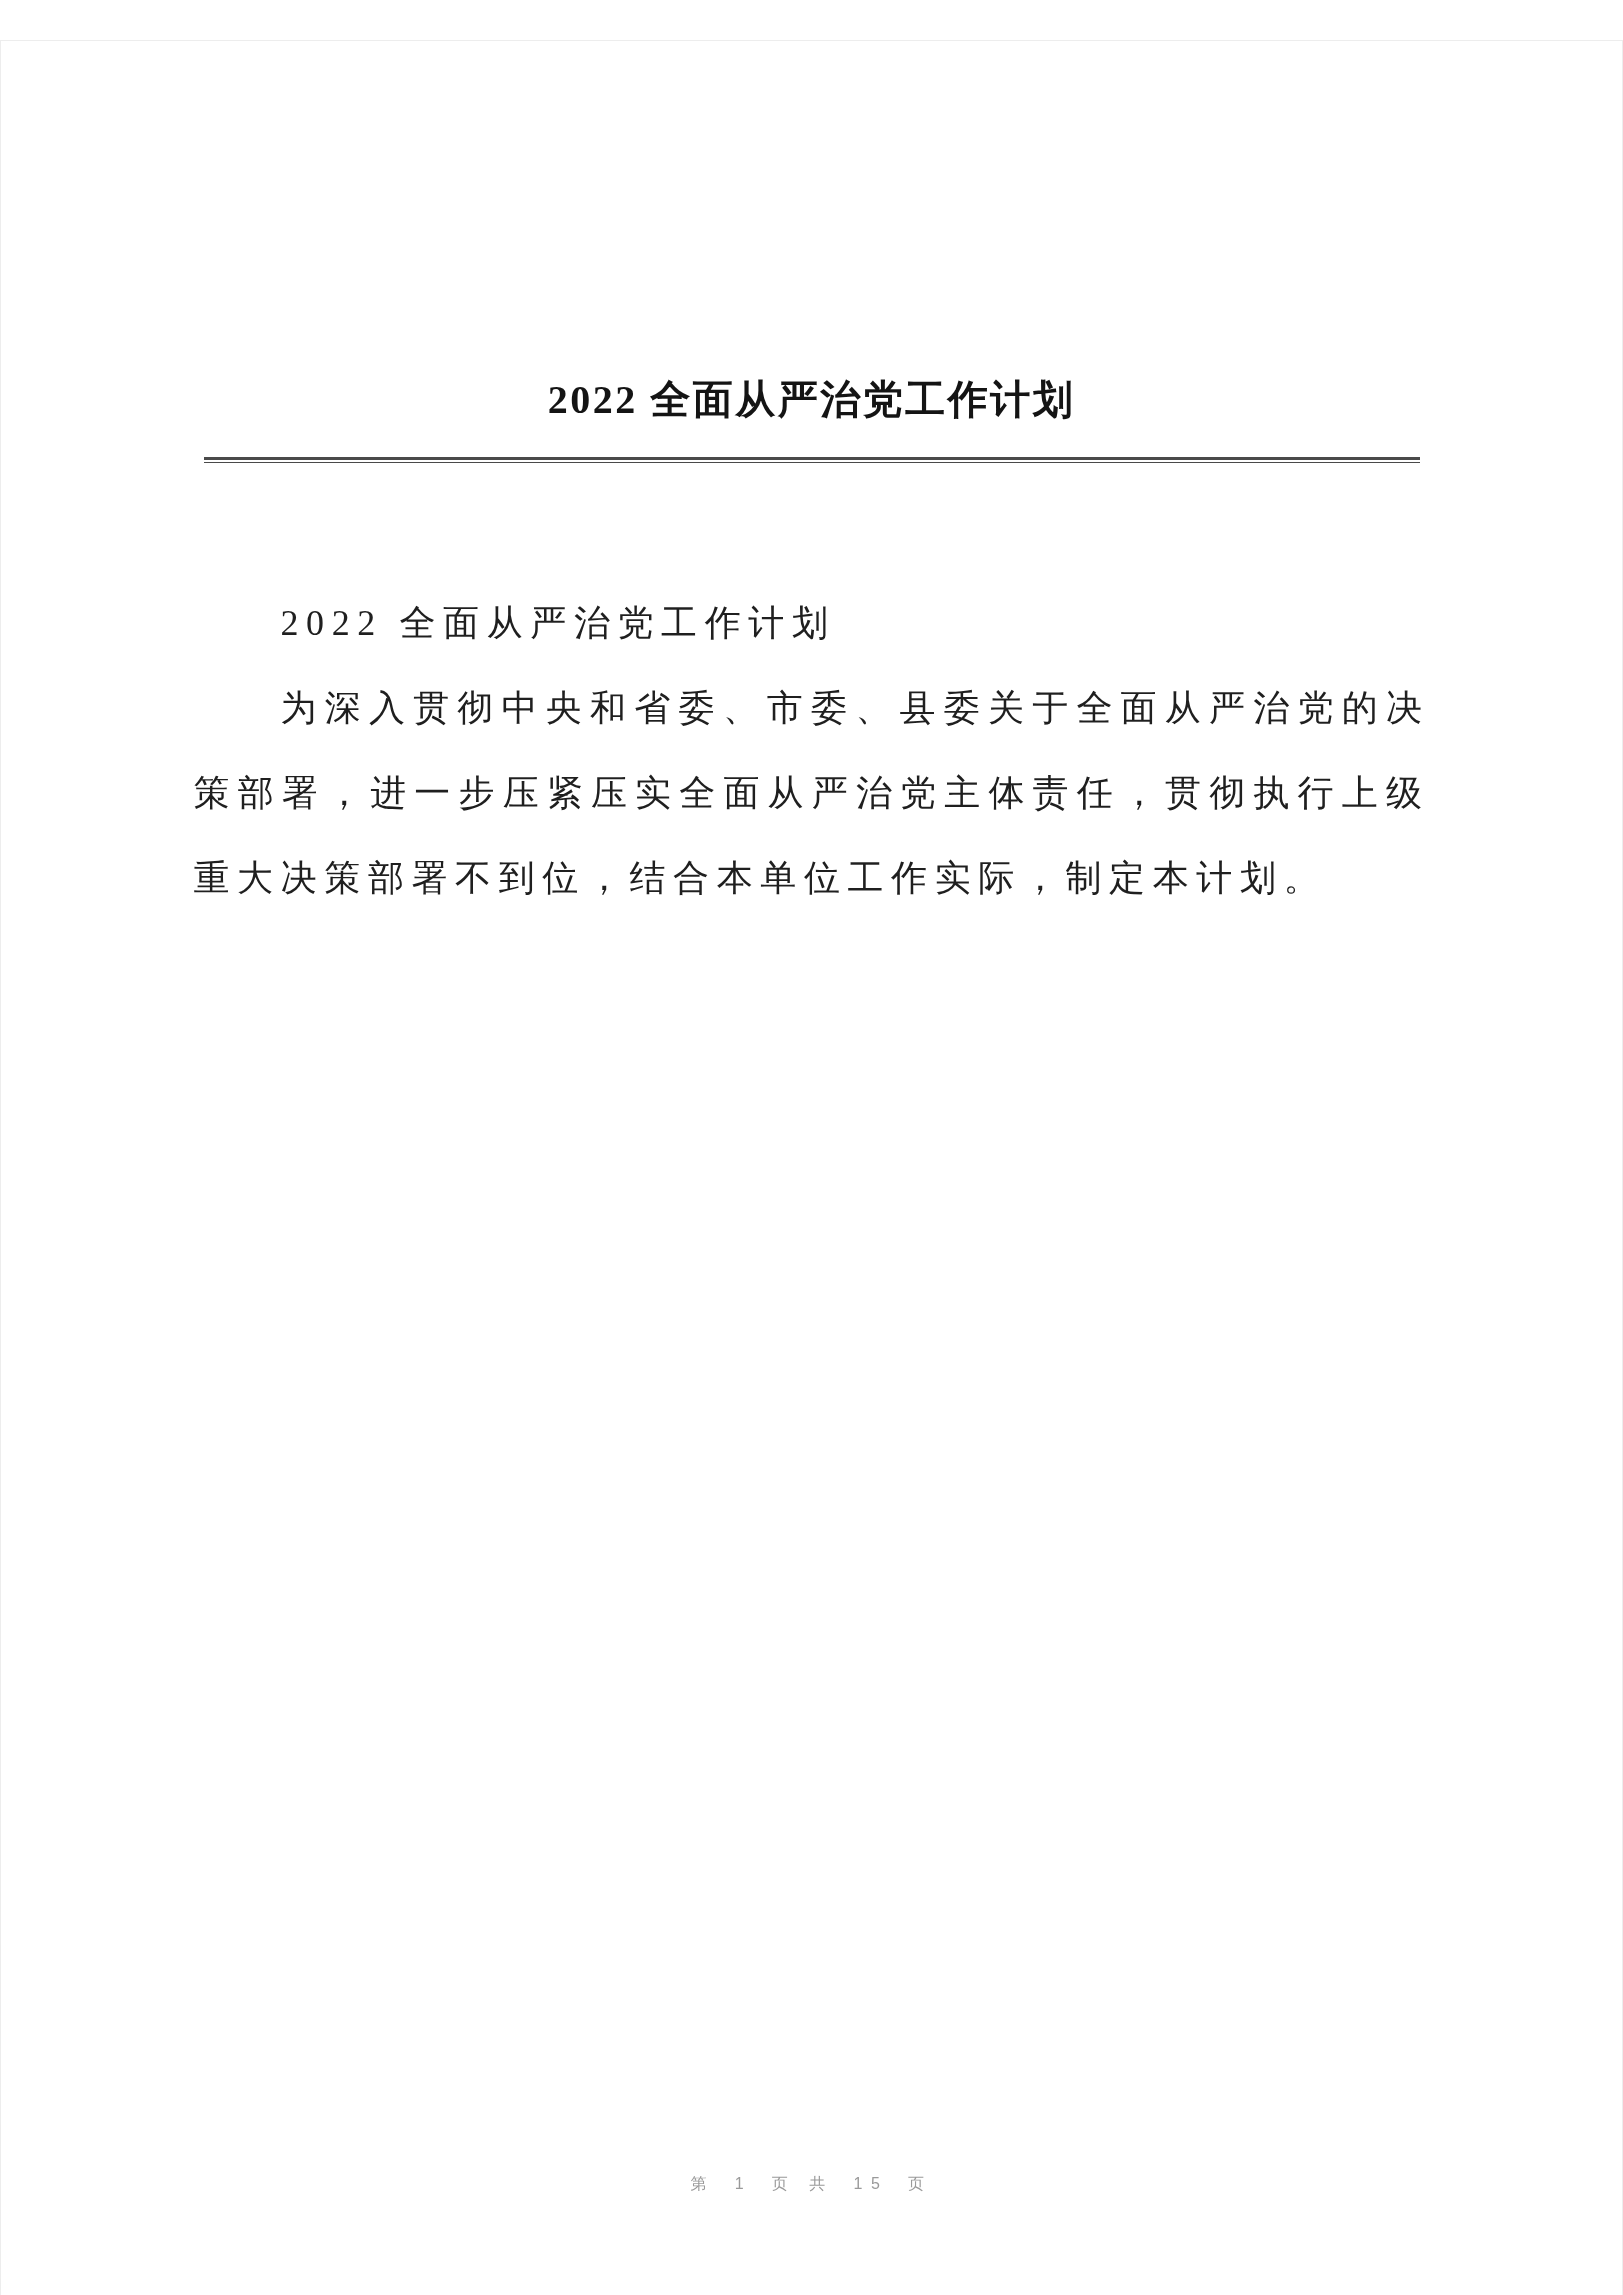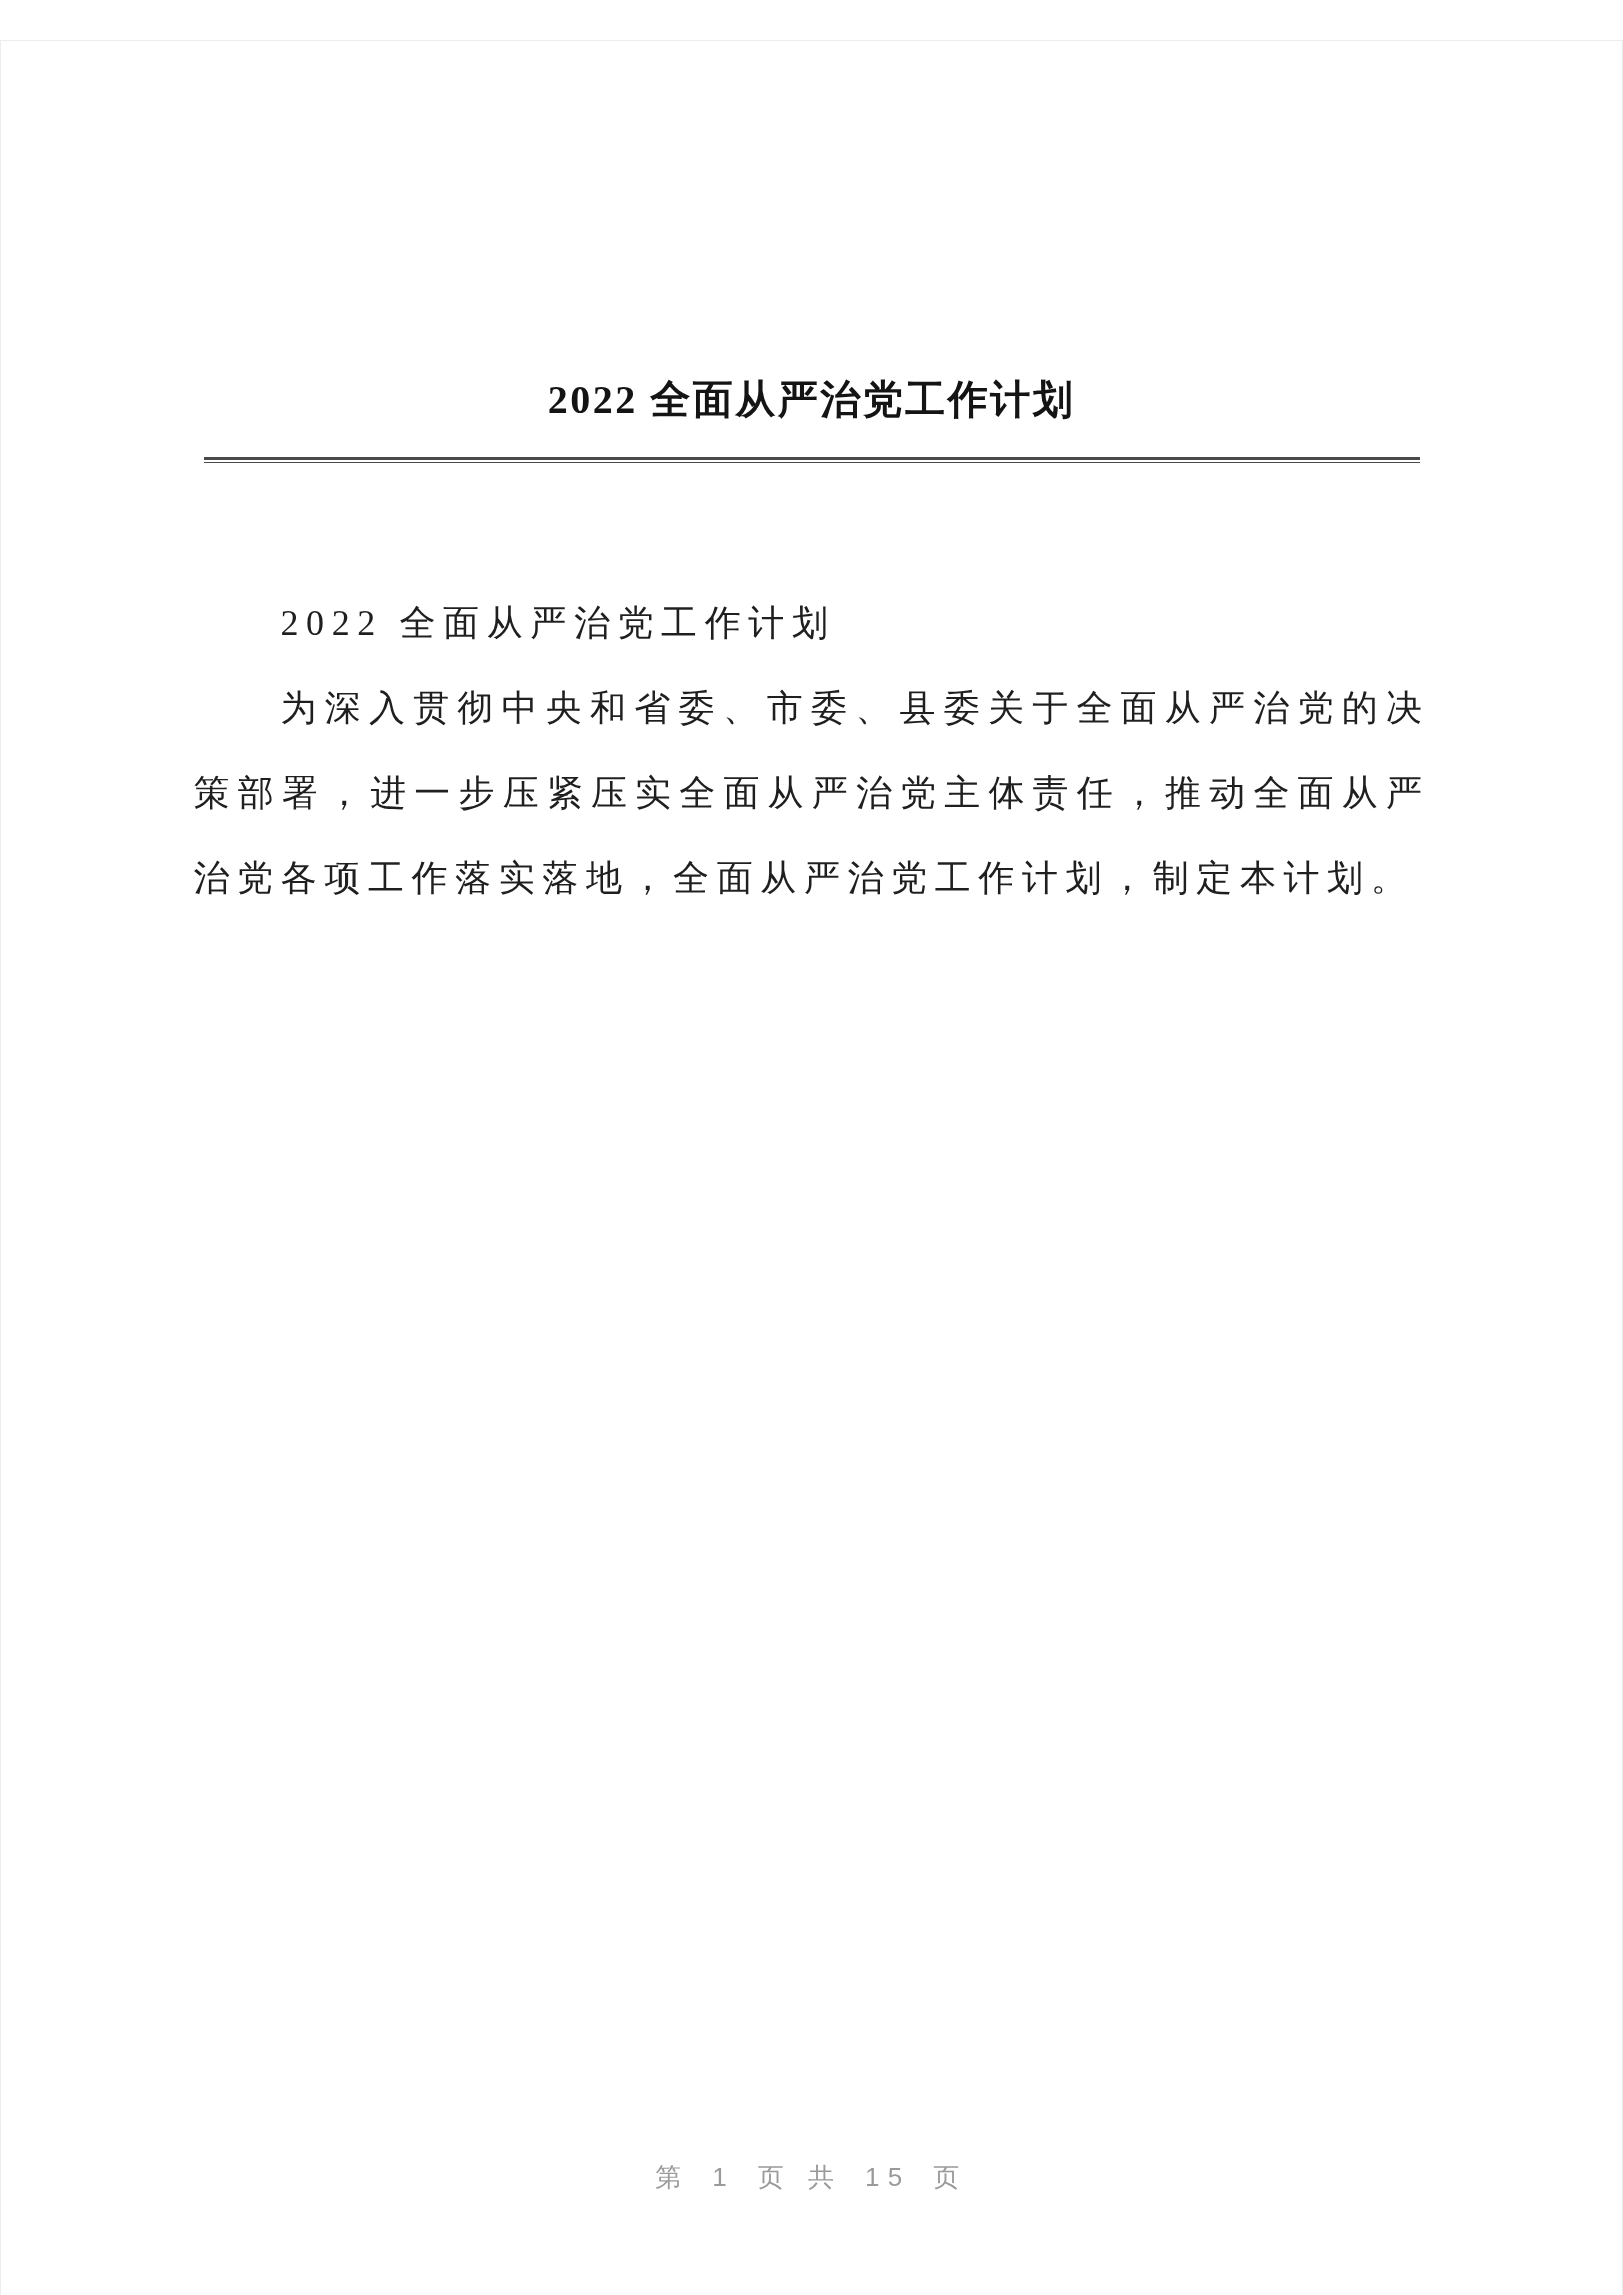--- a/index.html
+++ b/index.html
@@ -45,39 +45,39 @@
     color: #1f1f1f;
   }
   .para { margin: 0; }
   .para.indent { text-indent: 87px; }
   .doc-footer {
     position: absolute;
     left: 0;
     right: 0;
     bottom: 137px;
     text-align: center;
-    font-size: 26px;
+    font-size: 16px;
     letter-spacing: 8.5px;
     color: #9a9a9a;
     font-family: "Liberation Sans", "DejaVu Sans", sans-serif;
   }
   .doc-footer span { margin: 0 3.4px; }
 </style>
 </head>
 <body>
 
 <div class="page">
 
   <h1 class="doc-title">2022 全面从严治党工作计划</h1>
 
   <div class="title-rule"></div>
 
   <div class="doc-body">
     <p class="para indent">2022 全面从严治党工作计划</p>
-    <p class="para indent">为深入贯彻中央和省委、市委、县委关于全面从严治党的决策部署，进一步压紧压实全面从严治党主体责任，推动全面从严治党各项工作落实落地，全面从严治党工作计划，制定本计划。</p>
+    <p class="para indent">为深入贯彻中央和省委、市委、县委关于全面从严治党的决策部署，进一步压紧压实全面从严治党主体责任，贯彻执行上级重大决策部署不到位，结合本单位工作实际，制定本计划。</p>
   </div>
 
   <div class="doc-footer">
     <span>第</span>
     <span>1</span>
     <span>页 共</span>
     <span>15</span>
     <span>页</span>
   </div>
 

